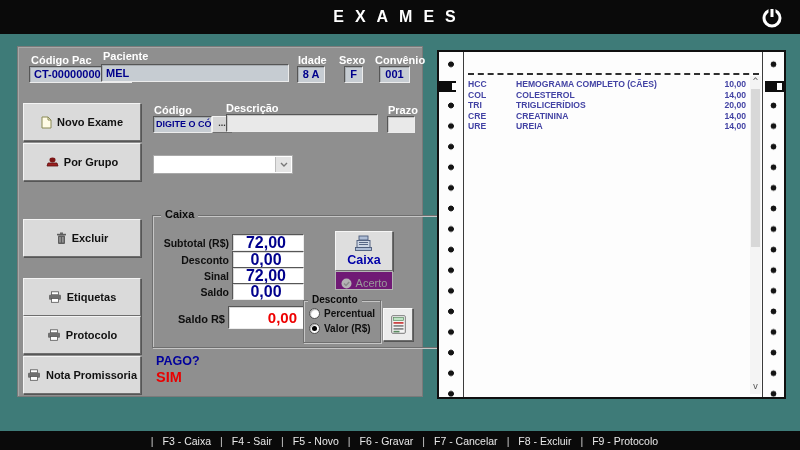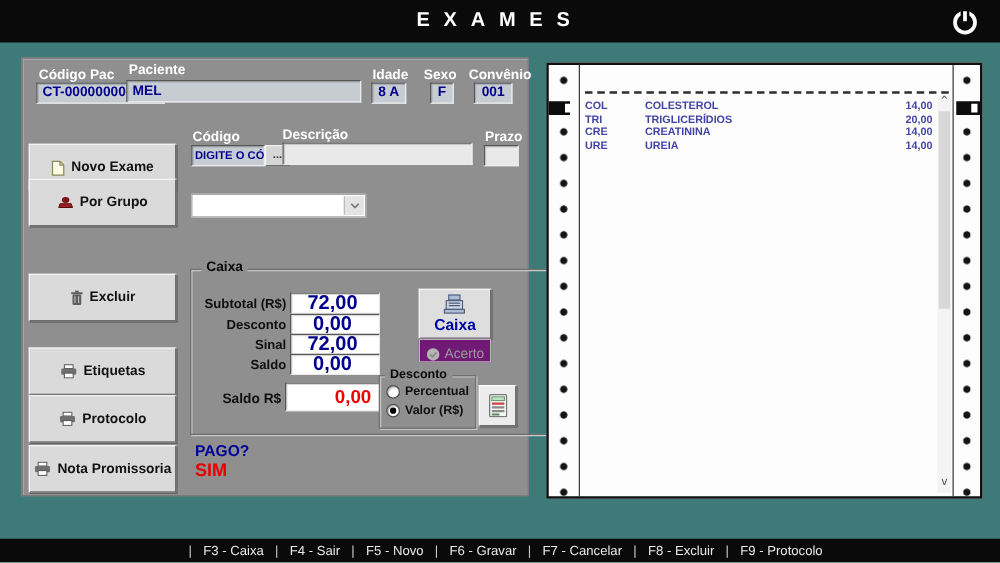--- a/index.html
+++ b/index.html
@@ -128,21 +128,21 @@
     <div class="lbl" style="left:321px;top:7px;">Sexo</div>
     <div class="field sunken" style="left:326px;top:19px;width:17px;height:15px;">
       <div class="val" style="text-align:center;">F</div>
     </div>
 
     <div class="lbl" style="left:357px;top:7px;">Convênio</div>
     <div class="field sunken" style="left:361px;top:19px;width:29px;height:15px;">
       <div class="val" style="text-align:center;">001</div>
     </div>
 
-    <div class="btn" style="top:68px;">
+    <div class="btn" style="top:56px;">
       <svg width="11" height="13" viewBox="0 0 11 13">
         <path d="M1 1 h6 l3 3 v8 h-9 z" fill="#fffbe6" stroke="#8a8a55" stroke-width="1"></path>
         <path d="M7 1 v3 h3" fill="none" stroke="#8a8a55" stroke-width="1"></path>
       </svg>
       <span>Novo Exame</span>
     </div>
     <div class="btn" style="top:96px;">
       <svg width="13" height="11" viewBox="0 0 13 11">
         <ellipse cx="6.5" cy="3" rx="3" ry="2.4" fill="#7c1616"></ellipse>
         <path d="M2 6 h9 l1 3 h-11 z" fill="#9c2020" stroke="#5c0e0e" stroke-width=".8"></path>
@@ -293,20 +293,25 @@
 
     <div class="clamp" style="left:0;top:29px;width:17px;height:11px;"></div>
     <div class="clamp-notch" style="left:13px;top:31px;width:4px;height:7px;"></div>
     <div class="clamp" style="right:0;top:29px;width:19px;height:11px;"></div>
     <div class="clamp-notch" style="right:2px;top:31px;width:5px;height:7px;"></div>
 
     <div class="dashline"></div>
 
     <div class="exam-list">
         <div class="exam-row">
+          <span class="c">HCC</span>
+          <span class="d">HEMOGRAMA COMPLETO (CÃES)</span>
+          <span class="v">10,00</span>
+        </div>
+        <div class="exam-row">
           <span class="c">COL</span>
           <span class="d">COLESTEROL</span>
           <span class="v">14,00</span>
         </div>
         <div class="exam-row">
           <span class="c">TRI</span>
           <span class="d">TRIGLICERÍDIOS</span>
           <span class="v">20,00</span>
         </div>
         <div class="exam-row">

